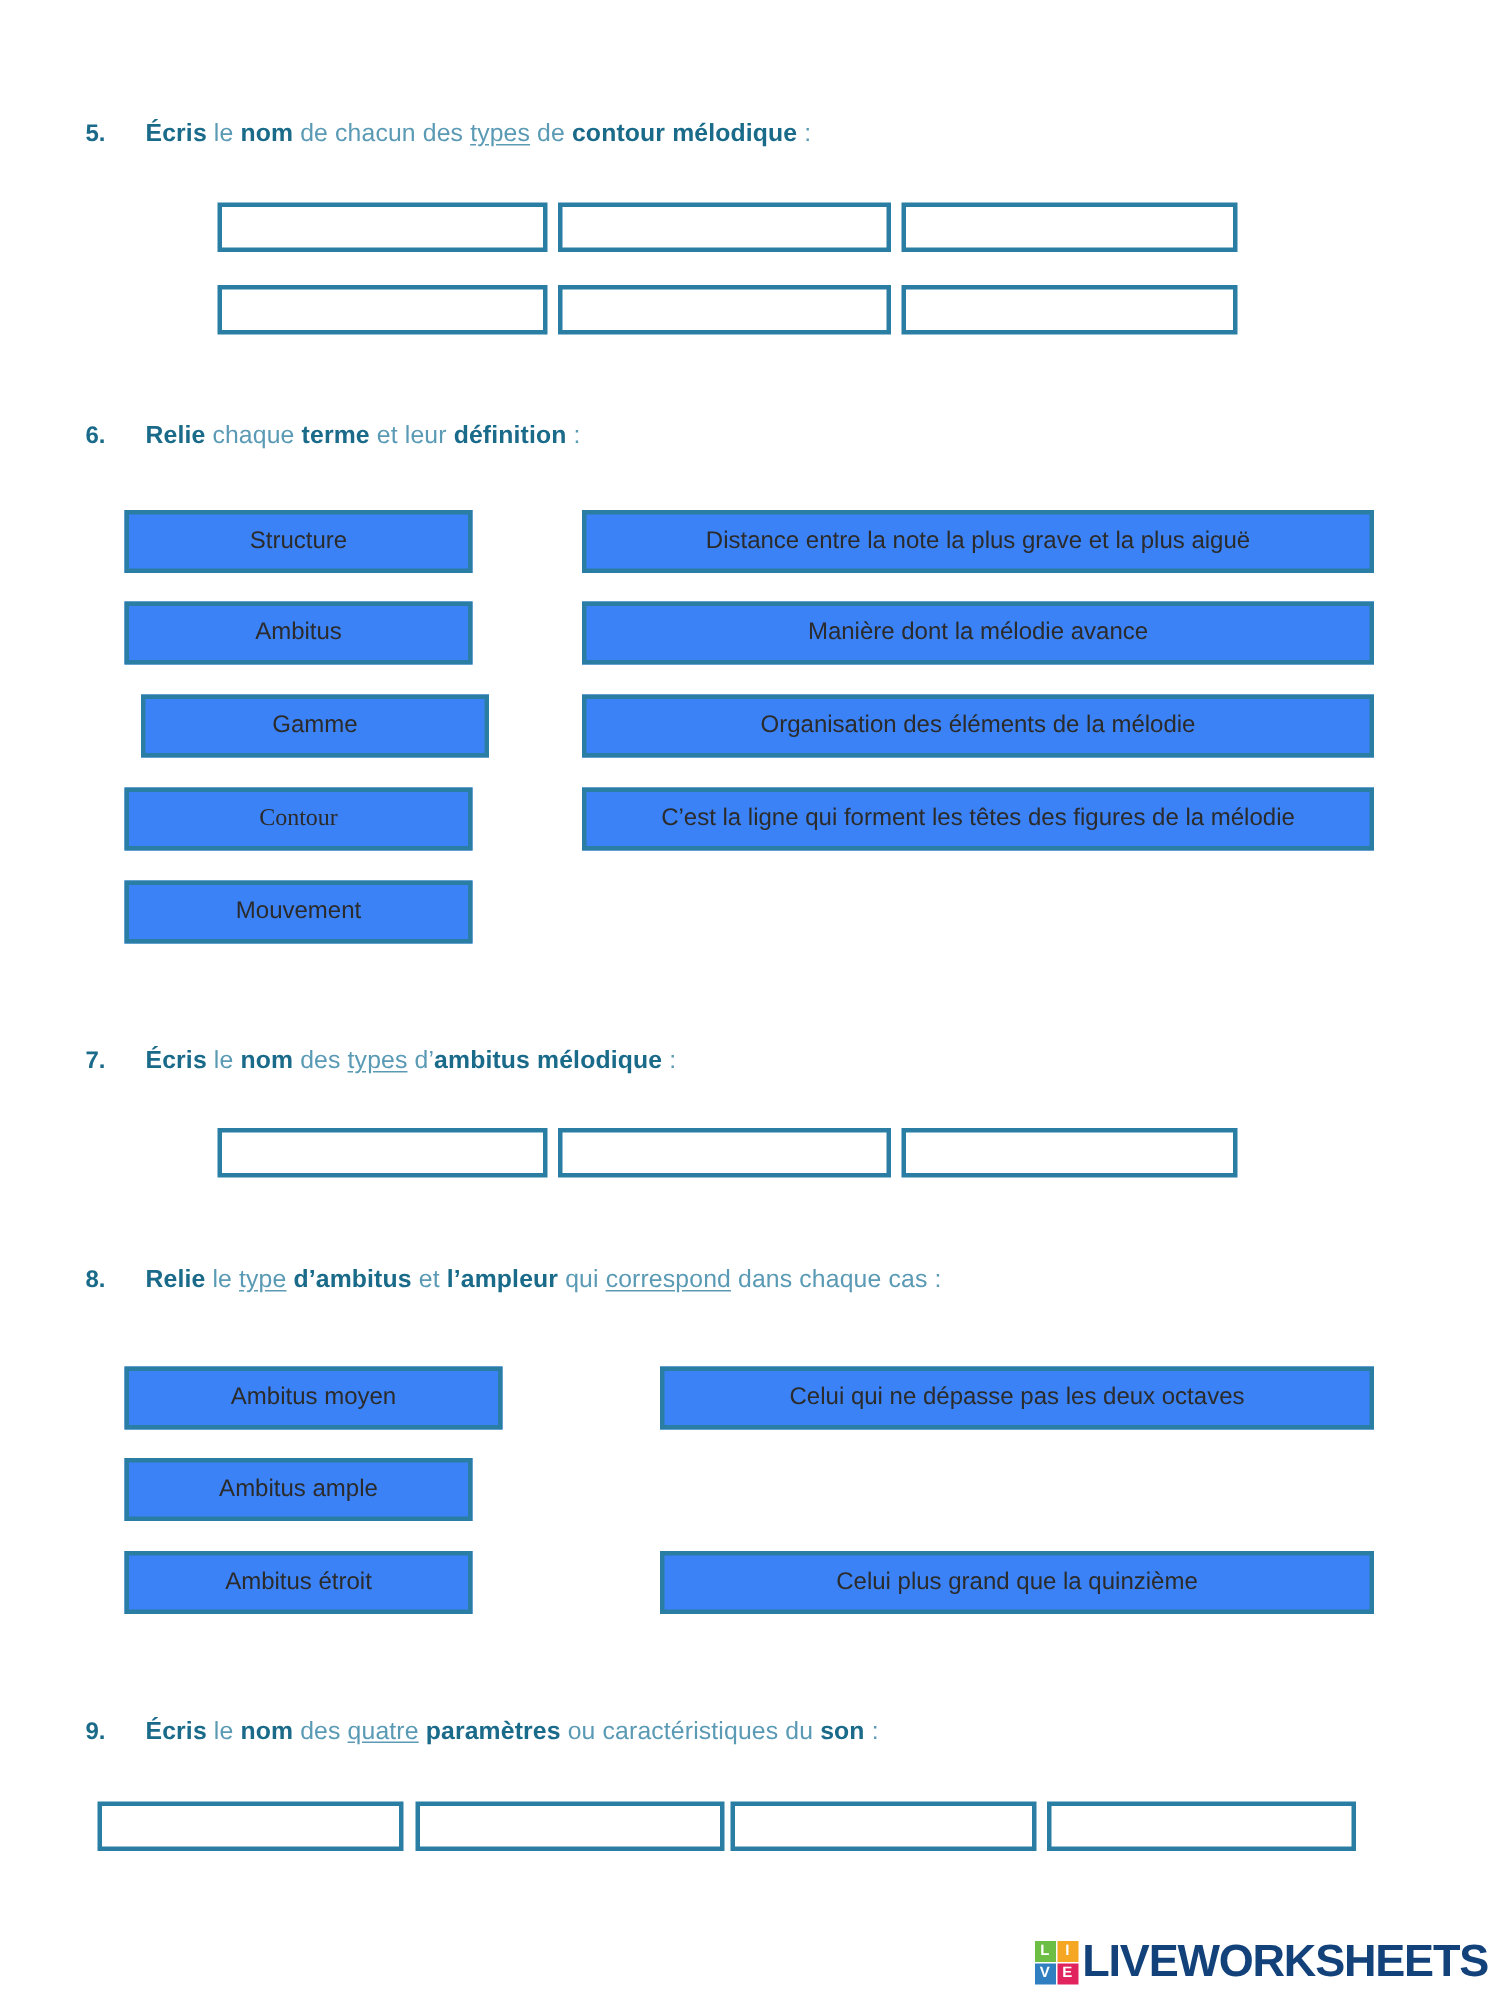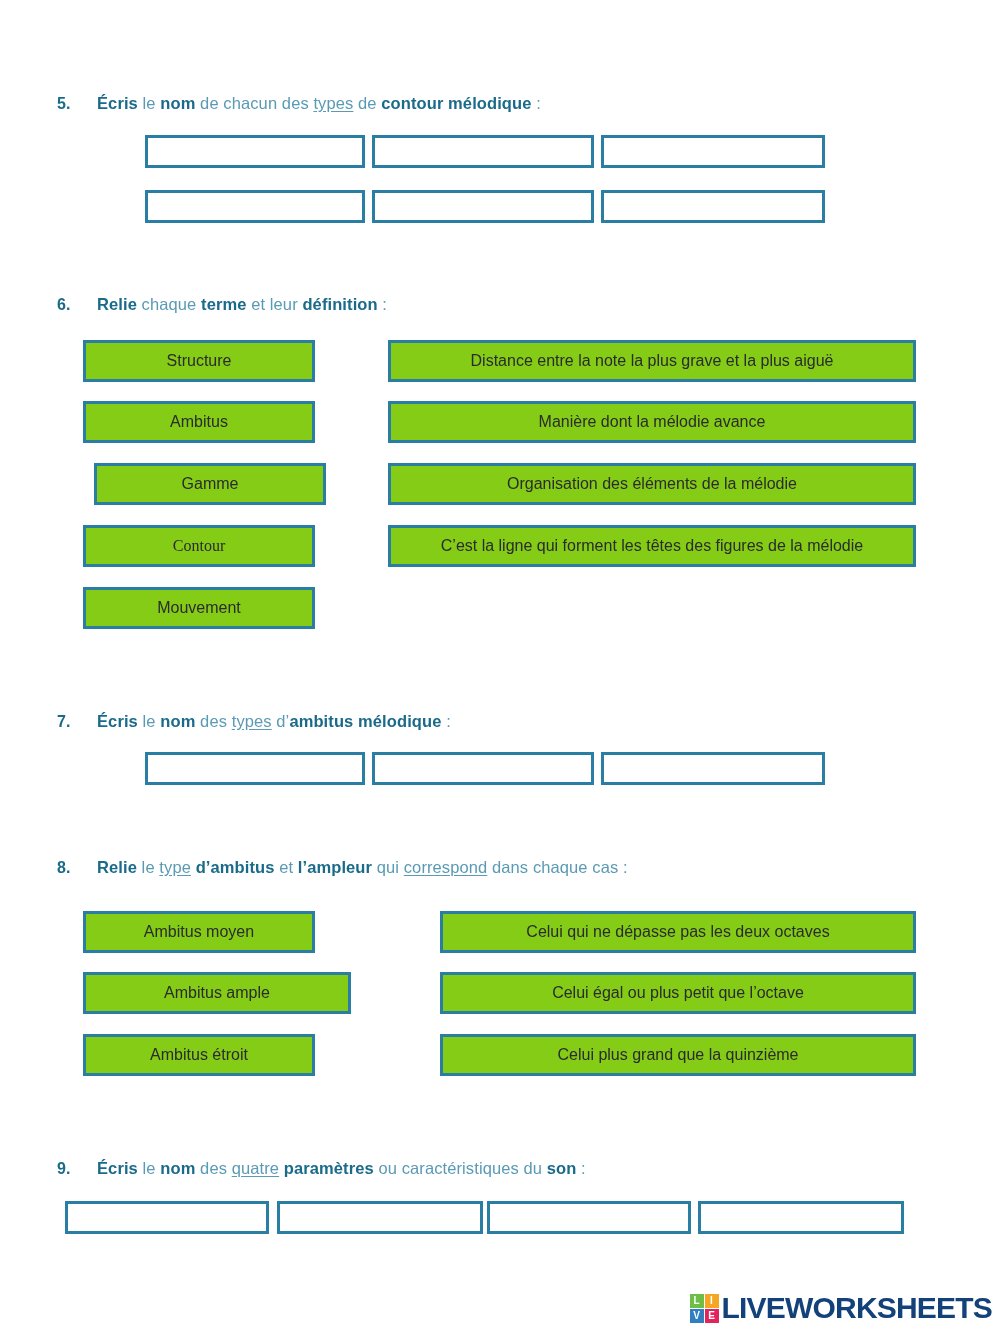--- a/index.html
+++ b/index.html
@@ -32,21 +32,20 @@
     font-weight: bold;
     font-size: 16px;
     color: #1a6a8a;
     width: 40px;
     flex: 0 0 40px;
   }
   .q-text {
     font-size: 16.5px;
     color: #5a9ab5;
     letter-spacing: 0.1px;
-    margin-top: 14px;
   }
   .q-text b {
     color: #1a6a8a;
     font-weight: bold;
   }
   .q-text u {
     text-decoration: underline;
     text-underline-offset: 2px;
   }
 
@@ -63,21 +62,21 @@
     color: #2b2b2b;
     line-height: 1.2;
   }
   .box.empty {
     border-width: 3px;
   }
   .match-box {
     position: absolute;
     box-sizing: border-box;
     border: 3px solid #2a7ea3;
-    background: #84cc16;
+    background: #3b82f6;
     display: flex;
     align-items: center;
     justify-content: center;
     font-size: 16px;
     color: #2b2b2b;
     height: 42px;
   }
 
   
   .logo {
@@ -154,26 +153,25 @@
 
   <div class="box empty" style="left:145px; top:752px; width:220px; height:33px;"></div>
   <div class="box empty" style="left:372px; top:752px; width:222px; height:33px;"></div>
   <div class="box empty" style="left:601px; top:752px; width:224px; height:33px;"></div>
 
   <div class="question" style="top:844px;">
     <span class="q-num">8.</span>
     <span class="q-text"><b>Relie</b> le <u>type</u> <b>d’ambitus</b> et <b>l’ampleur</b> qui <u>correspond</u> dans chaque cas :</span>
   </div>
 
-  <div class="match-box" style="left:83px; top:911px; width:232px;">Ambitus moyen</div>
-  <div class="match-box" style="left:83px; top:972px; width:268px;">Ambitus ample</div>
+  <div class="match-box" style="left:83px; top:911px; width:252px;">Ambitus moyen</div>
+  <div class="match-box" style="left:83px; top:972px; width:232px;">Ambitus ample</div>
   <div class="match-box" style="left:83px; top:1034px; width:232px;">Ambitus étroit</div>
 
   <div class="match-box" style="left:440px; top:911px; width:476px;">Celui qui ne dépasse pas les deux octaves</div>
-  <div class="match-box" style="left:440px; top:972px; width:476px;">Celui égal ou plus petit que l’octave</div>
   <div class="match-box" style="left:440px; top:1034px; width:476px;">Celui plus grand que la quinzième</div>
 
   <div class="question" style="top:1145px;">
     <span class="q-num">9.</span>
     <span class="q-text"><b>Écris</b> le <b>nom</b> des <u>quatre</u> <b>paramètres</b> ou caractéristiques du <b>son</b> :</span>
   </div>
 
   <div class="box empty" style="left:65px; top:1201px; width:204px; height:33px;"></div>
   <div class="box empty" style="left:277px; top:1201px; width:206px; height:33px;"></div>
   <div class="box empty" style="left:487px; top:1201px; width:204px; height:33px;"></div>

